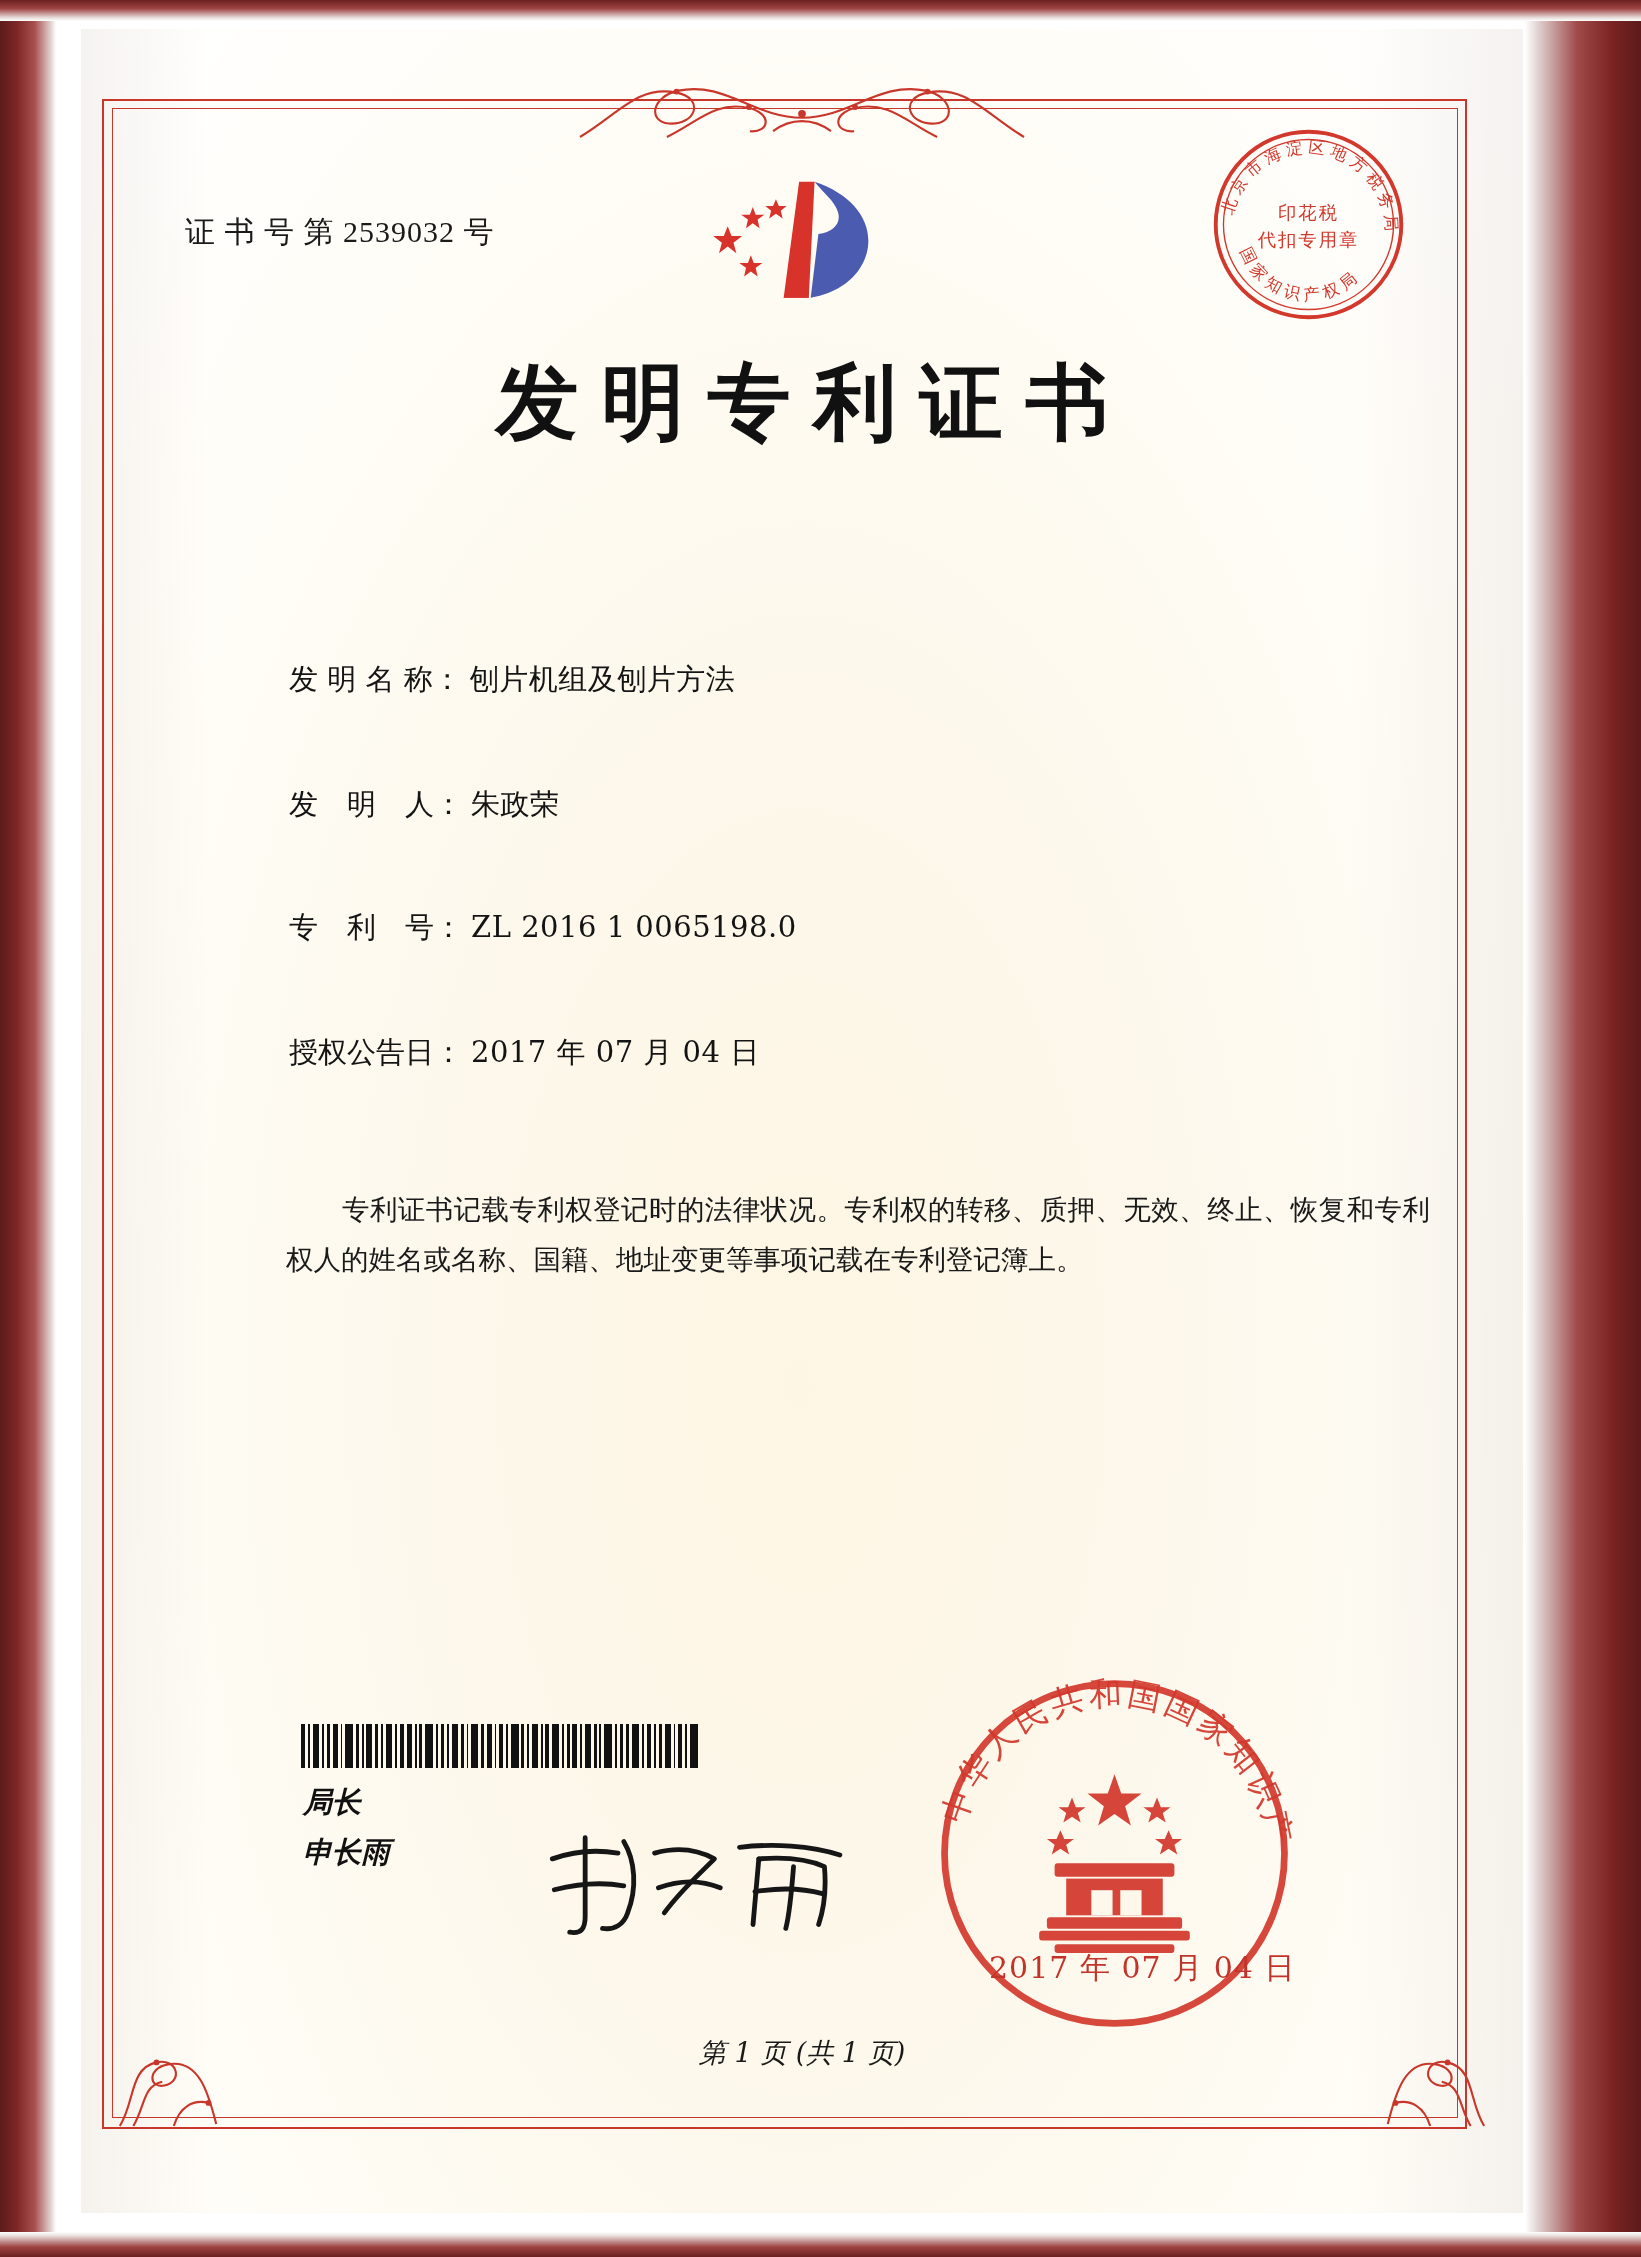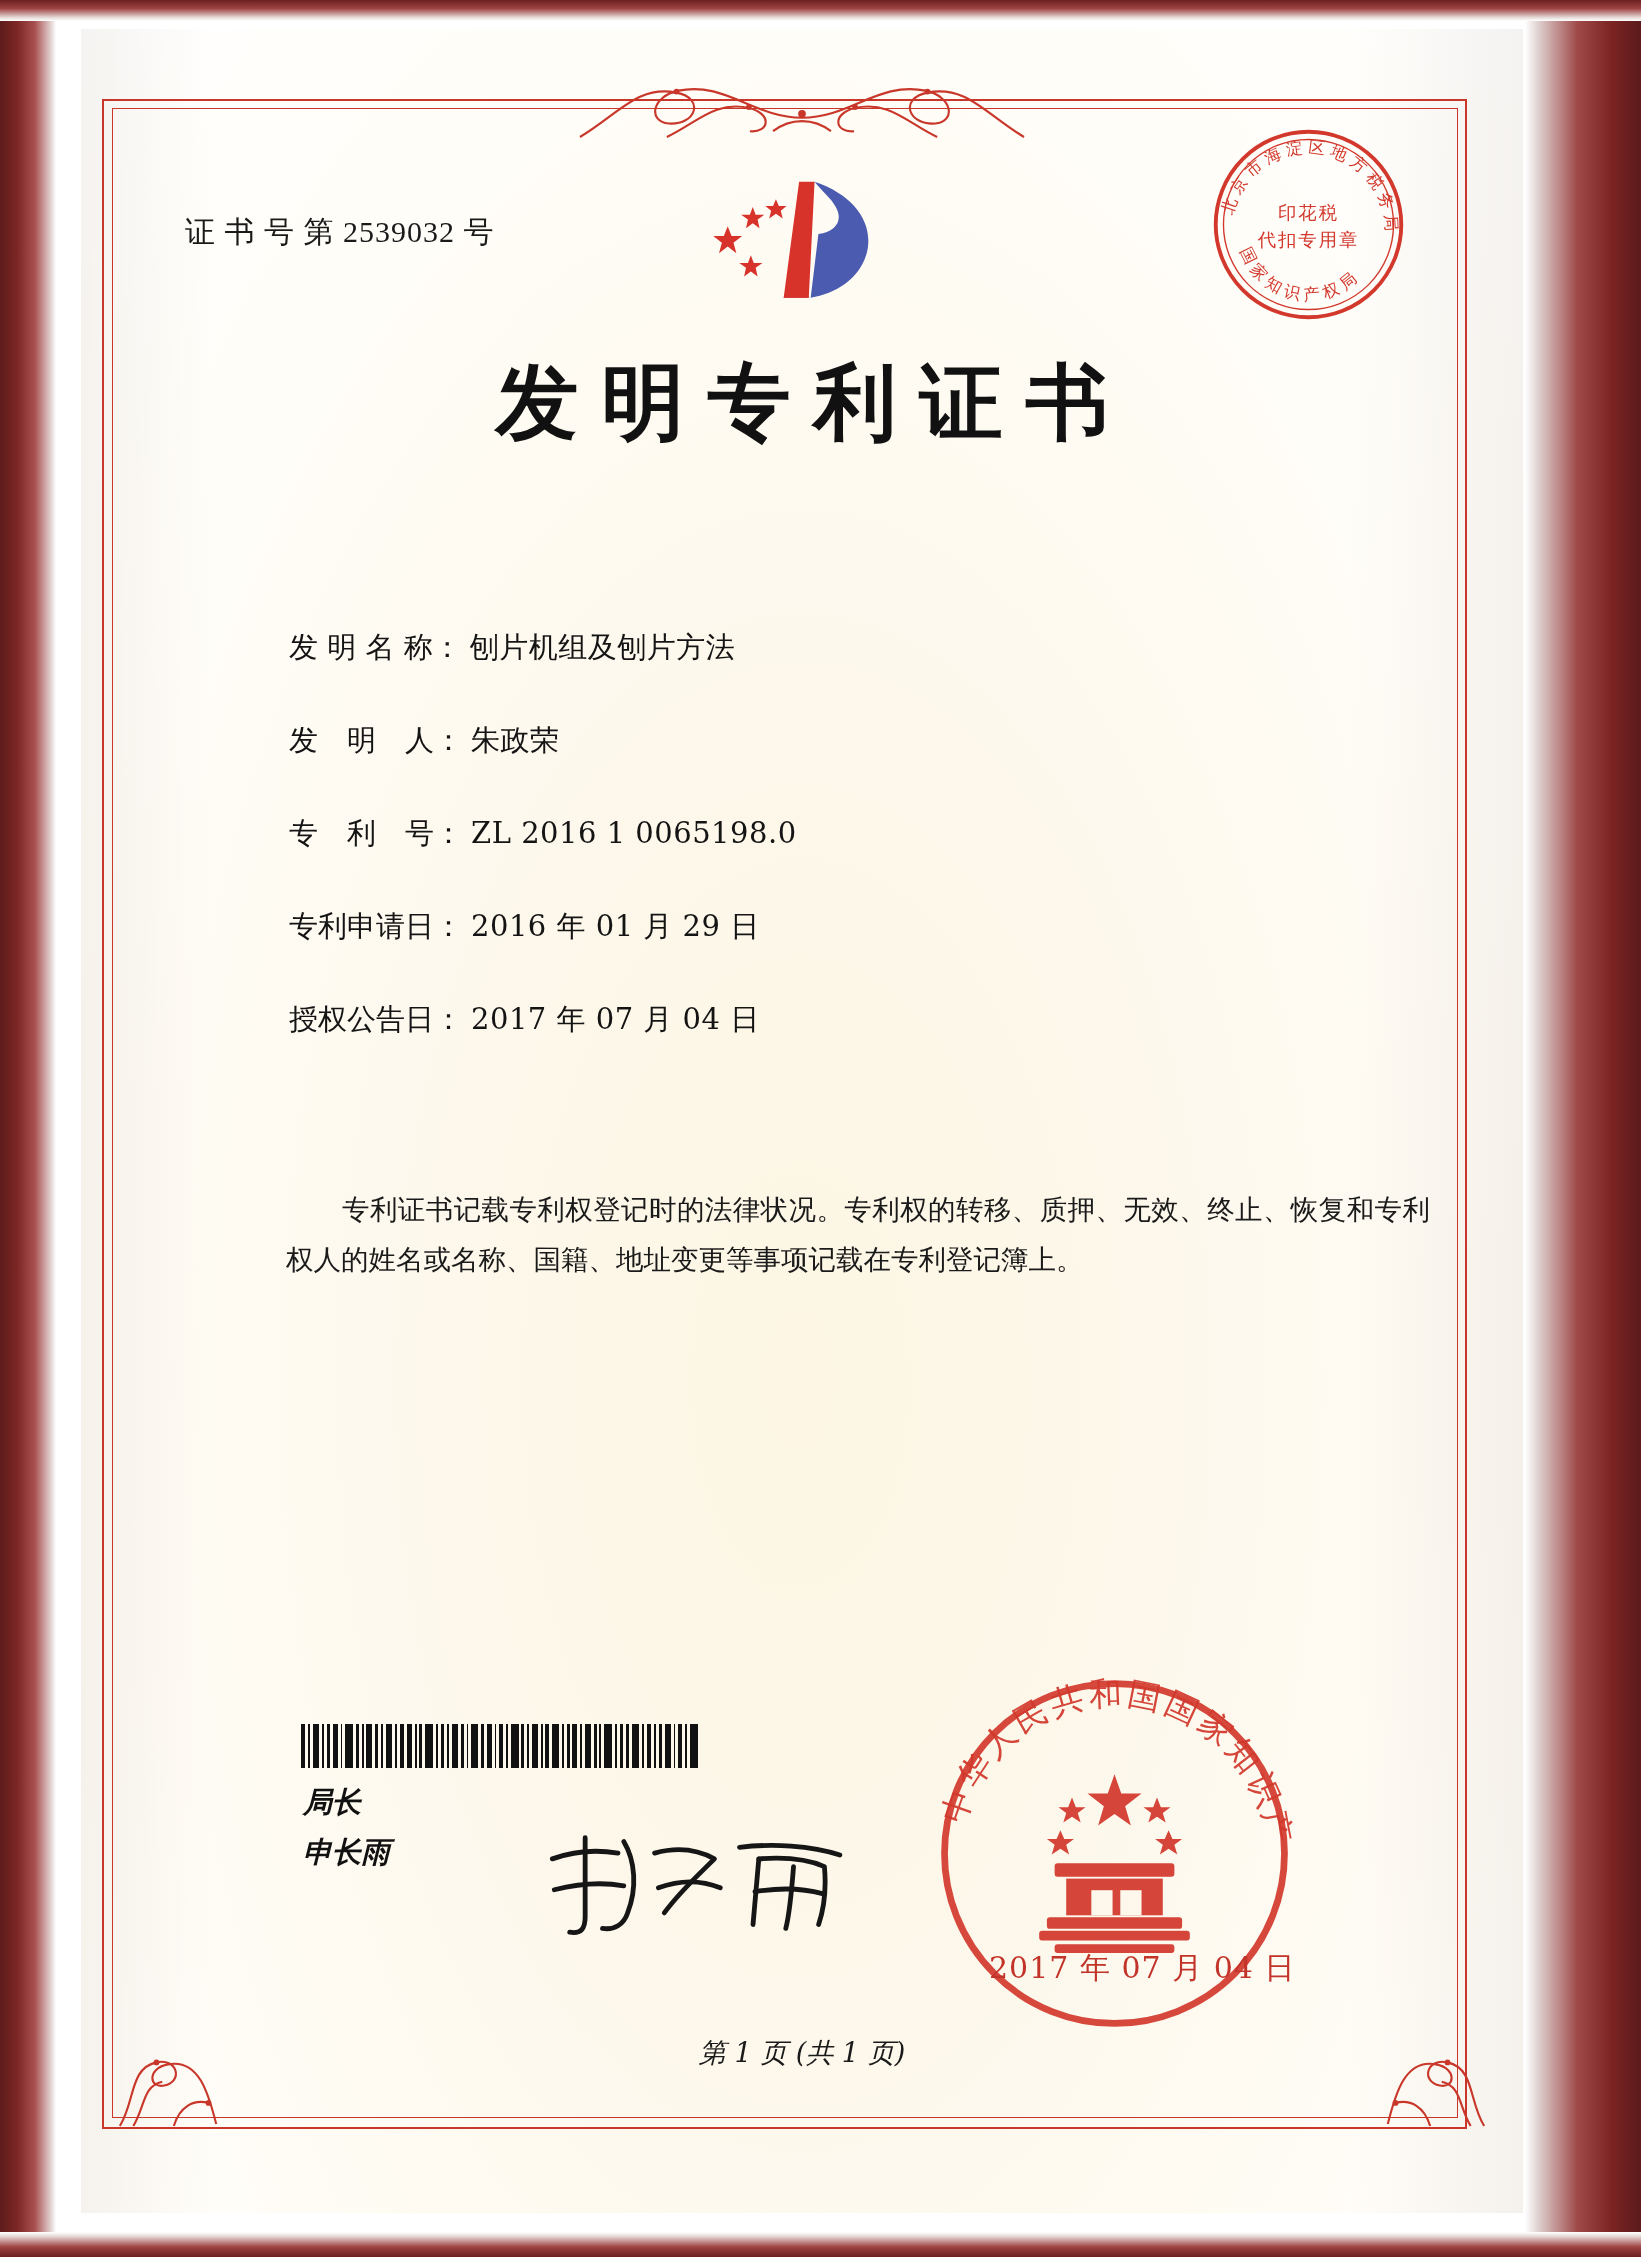--- a/index.html
+++ b/index.html
@@ -160,20 +160,21 @@
     gap: 8px;
   }
   .field-label {
     font-family: "DejaVu Serif", serif;
     font-size: 29px;
   }
   .field-value {
     font-family: "DejaVu Serif", serif;
     font-size: 29px;
     letter-spacing: 0.5px;
+    margin-top: 32px;
   }
 
   
   .body-text {
     position: absolute;
     left: 205px;
     top: 1155px;
     width: 1144px;
     font-family: "DejaVu Serif", serif;
     font-size: 27.5px;
@@ -347,24 +348,20 @@
       </div>
       <div class="field-row">
         <span class="field-label">发　明　人：</span>
         <span class="field-value">朱政荣</span>
       </div>
       <div class="field-row">
         <span class="field-label">专　利　号：</span>
         <span class="field-value">ZL 2016 1 0065198.0</span>
       </div>
       <div class="field-row">
-        <span class="field-label">专利申请日：</span>
-        <span class="field-value">2016 年 01 月 29 日</span>
-      </div>
-      <div class="field-row">
         <span class="field-label">授权公告日：</span>
         <span class="field-value">2017 年 07 月 04 日</span>
       </div>
     </div>
 
     <div class="body-text">
       <p>专利证书记载专利权登记时的法律状况。专利权的转移、质押、无效、终止、恢复和专利权人的姓名或名称、国籍、地址变更等事项记载在专利登记簿上。</p>
     </div>
 
     <div class="barcode">

